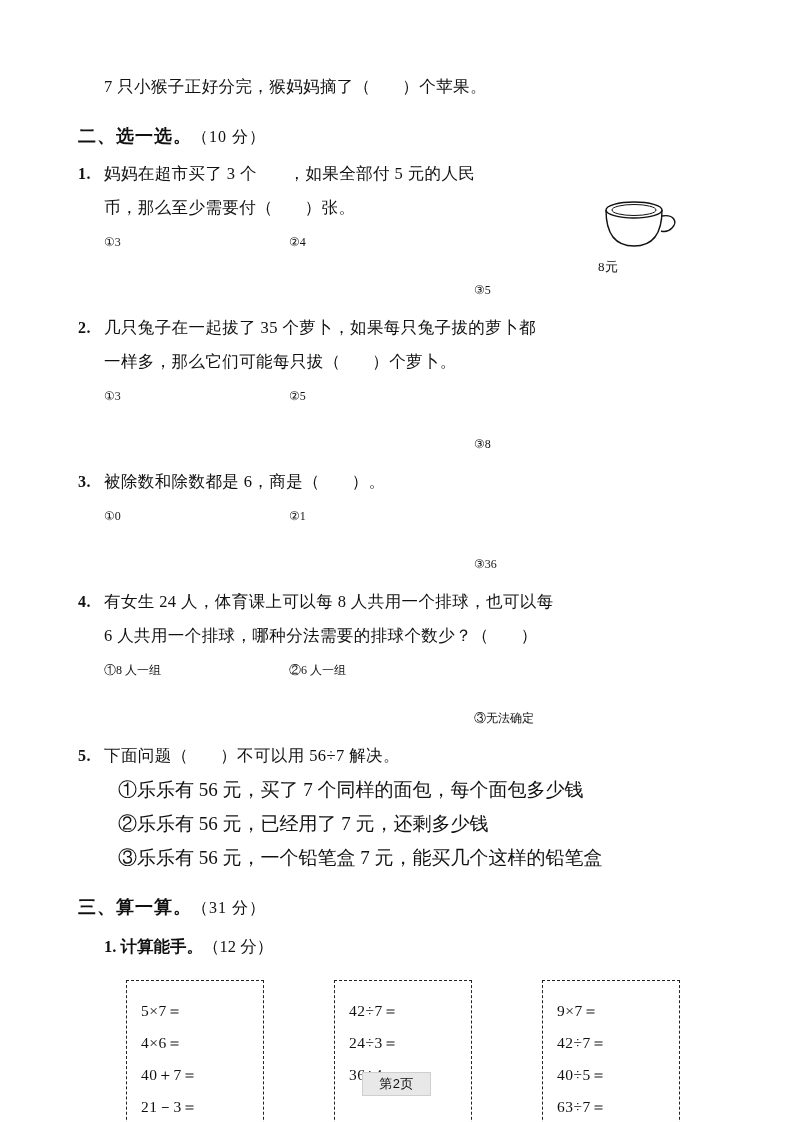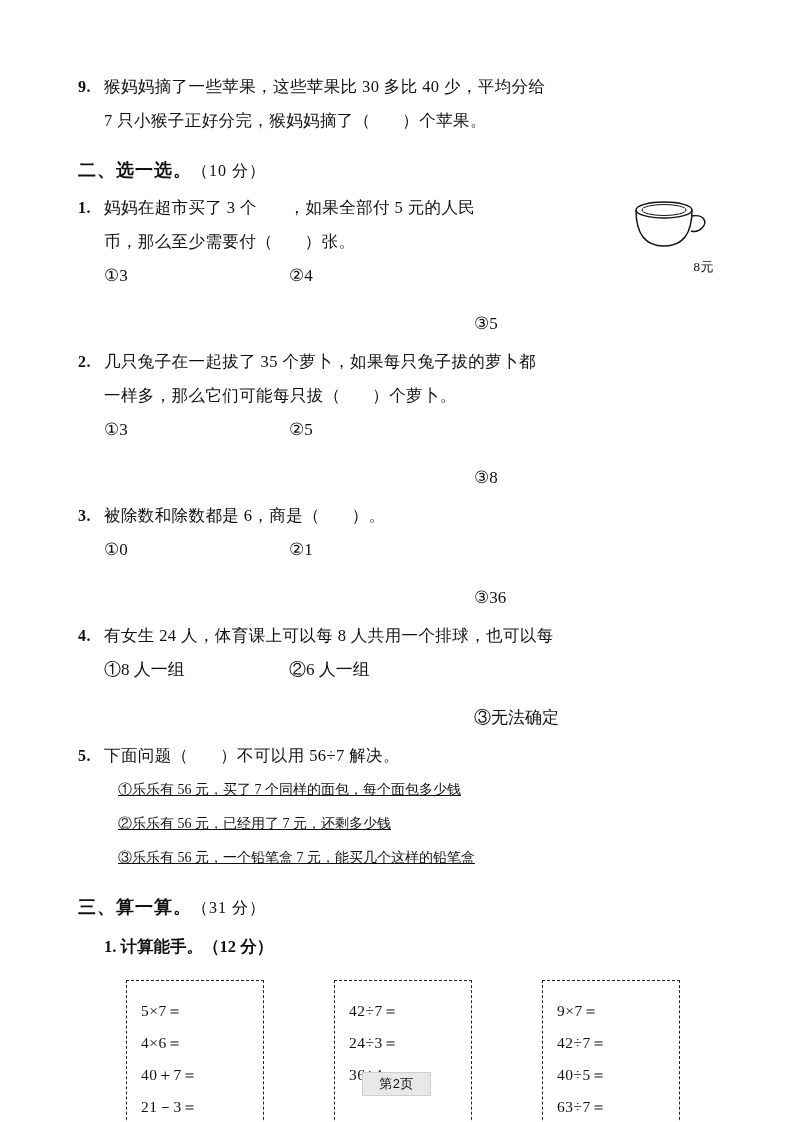--- a/index.html
+++ b/index.html
@@ -54,48 +54,47 @@
     letter-spacing: 1px;
     margin-top: 12px;
   }
   .section-title .pts {
     font-weight: normal;
     font-size: 16px;
   }
   .opts {
     padding-left: 26px;
     display: flex;
-    font-size: 17px;
+    font-size: 12px;
     line-height: 34px;
   }
   .opts .o {
     width: 185px;
   }
   .opts .o:last-child { width: auto; margin-top: 48px; }
   .opt-line {
     padding-left: 40px;
-    font-size: 14px;
+    font-size: 19px;
     line-height: 34px;
-    text-decoration: underline;
   }
   .sub-title {
     padding-left: 26px;
     font-size: 16.5px;
     line-height: 38px;
     font-weight: bold;
   }
-  .sub-title .pts { font-weight: bold; }
+  .sub-title .pts { font-weight: normal; }
 
   
   .cup-wrap {
     position: absolute;
-    right: 4px;
+    right: 24px;
     top: 128px;
     width: 96px;
-    text-align: right;
+    text-align: left;
   }
   .cup-price {
     font-size: 13px;
     margin-top: 2px;
     letter-spacing: 0.5px;
   }
 
   
   .calc-row {
     display: flex;
@@ -135,21 +134,20 @@
     font-family: "Liberation Sans", sans-serif;
   }
 </style>
 </head>
 <body>
 
 <div class="page">
   <div class="content">
 
     <div class="q-block">
-      <div class="line"><span class="indent-num">9.</span><span>猴妈妈摘了一些苹果，这些苹果比 30 多比 40 少，平均分给</span></div>
       <div class="line hang">7 只小猴子正好分完，猴妈妈摘了（       ）个苹果。</div>
     </div>
 
     <div class="section-title"><span>二、选一选。</span><span class="pts">（10 分）</span></div>
 
     <div class="q-block">
       <div class="line"><span class="indent-num">1.</span><span>妈妈在超市买了 3 个       ，如果全部付 5 元的人民</span></div>
       <div class="line hang">币，那么至少需要付（       ）张。</div>
       <div class="opts">
         <span class="o">①3</span>
@@ -172,20 +170,21 @@
       <div class="line"><span class="indent-num">3.</span><span>被除数和除数都是 6，商是（       ）。</span></div>
       <div class="opts">
         <span class="o">①0</span>
         <span class="o">②1</span>
         <span class="o">③36</span>
       </div>
     </div>
 
     <div class="q-block">
       <div class="line"><span class="indent-num">4.</span><span>有女生 24 人，体育课上可以每 8 人共用一个排球，也可以每</span></div>
+      <div class="line hang">6 人共用一个排球，哪种分法需要的排球个数少？（       ）</div>
       <div class="opts">
         <span class="o">①8 人一组</span>
         <span class="o">②6 人一组</span>
         <span class="o">③无法确定</span>
       </div>
     </div>
 
     <div class="q-block">
       <div class="line"><span class="indent-num">5.</span><span>下面问题（       ）不可以用 56÷7 解决。</span></div>
       <div class="opt-line">①乐乐有 56 元，买了 7 个同样的面包，每个面包多少钱</div>

